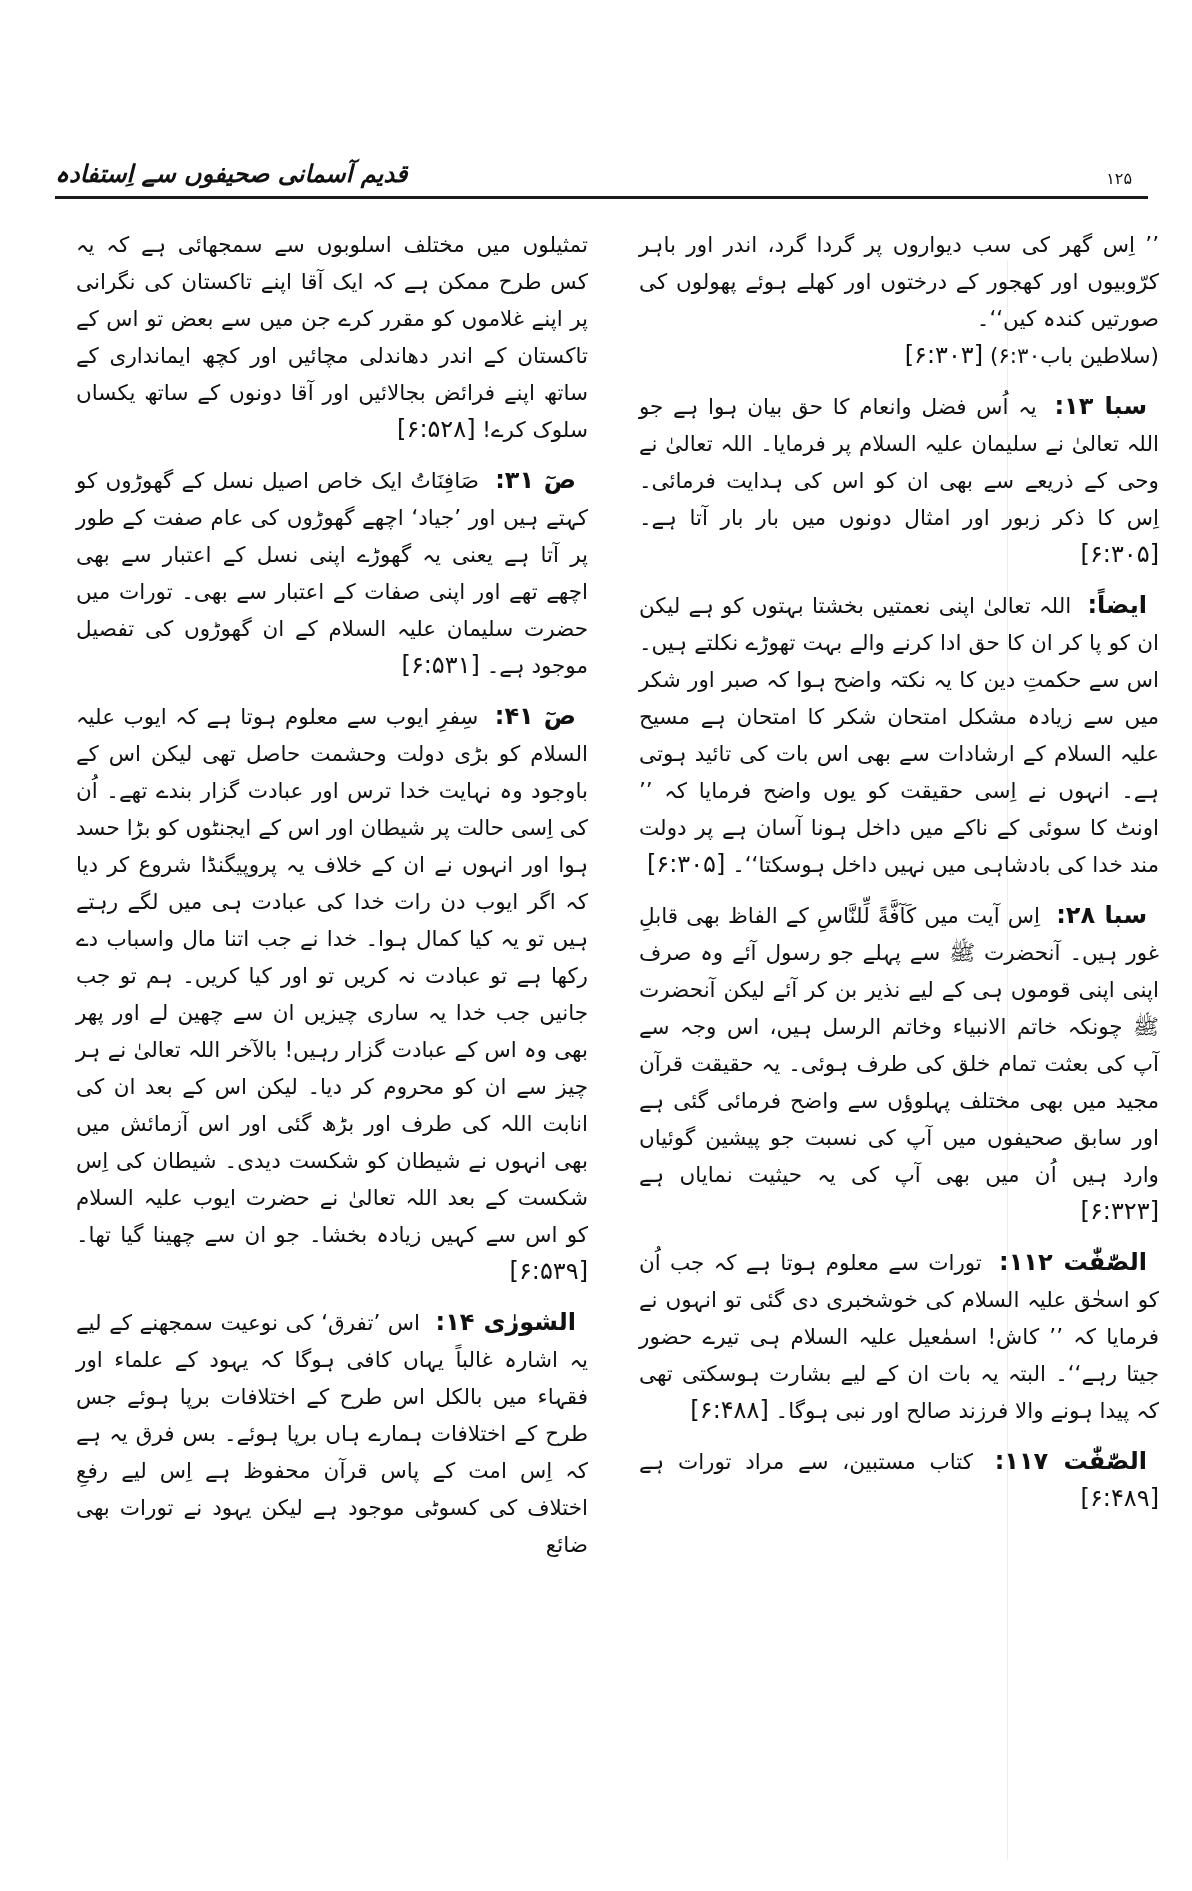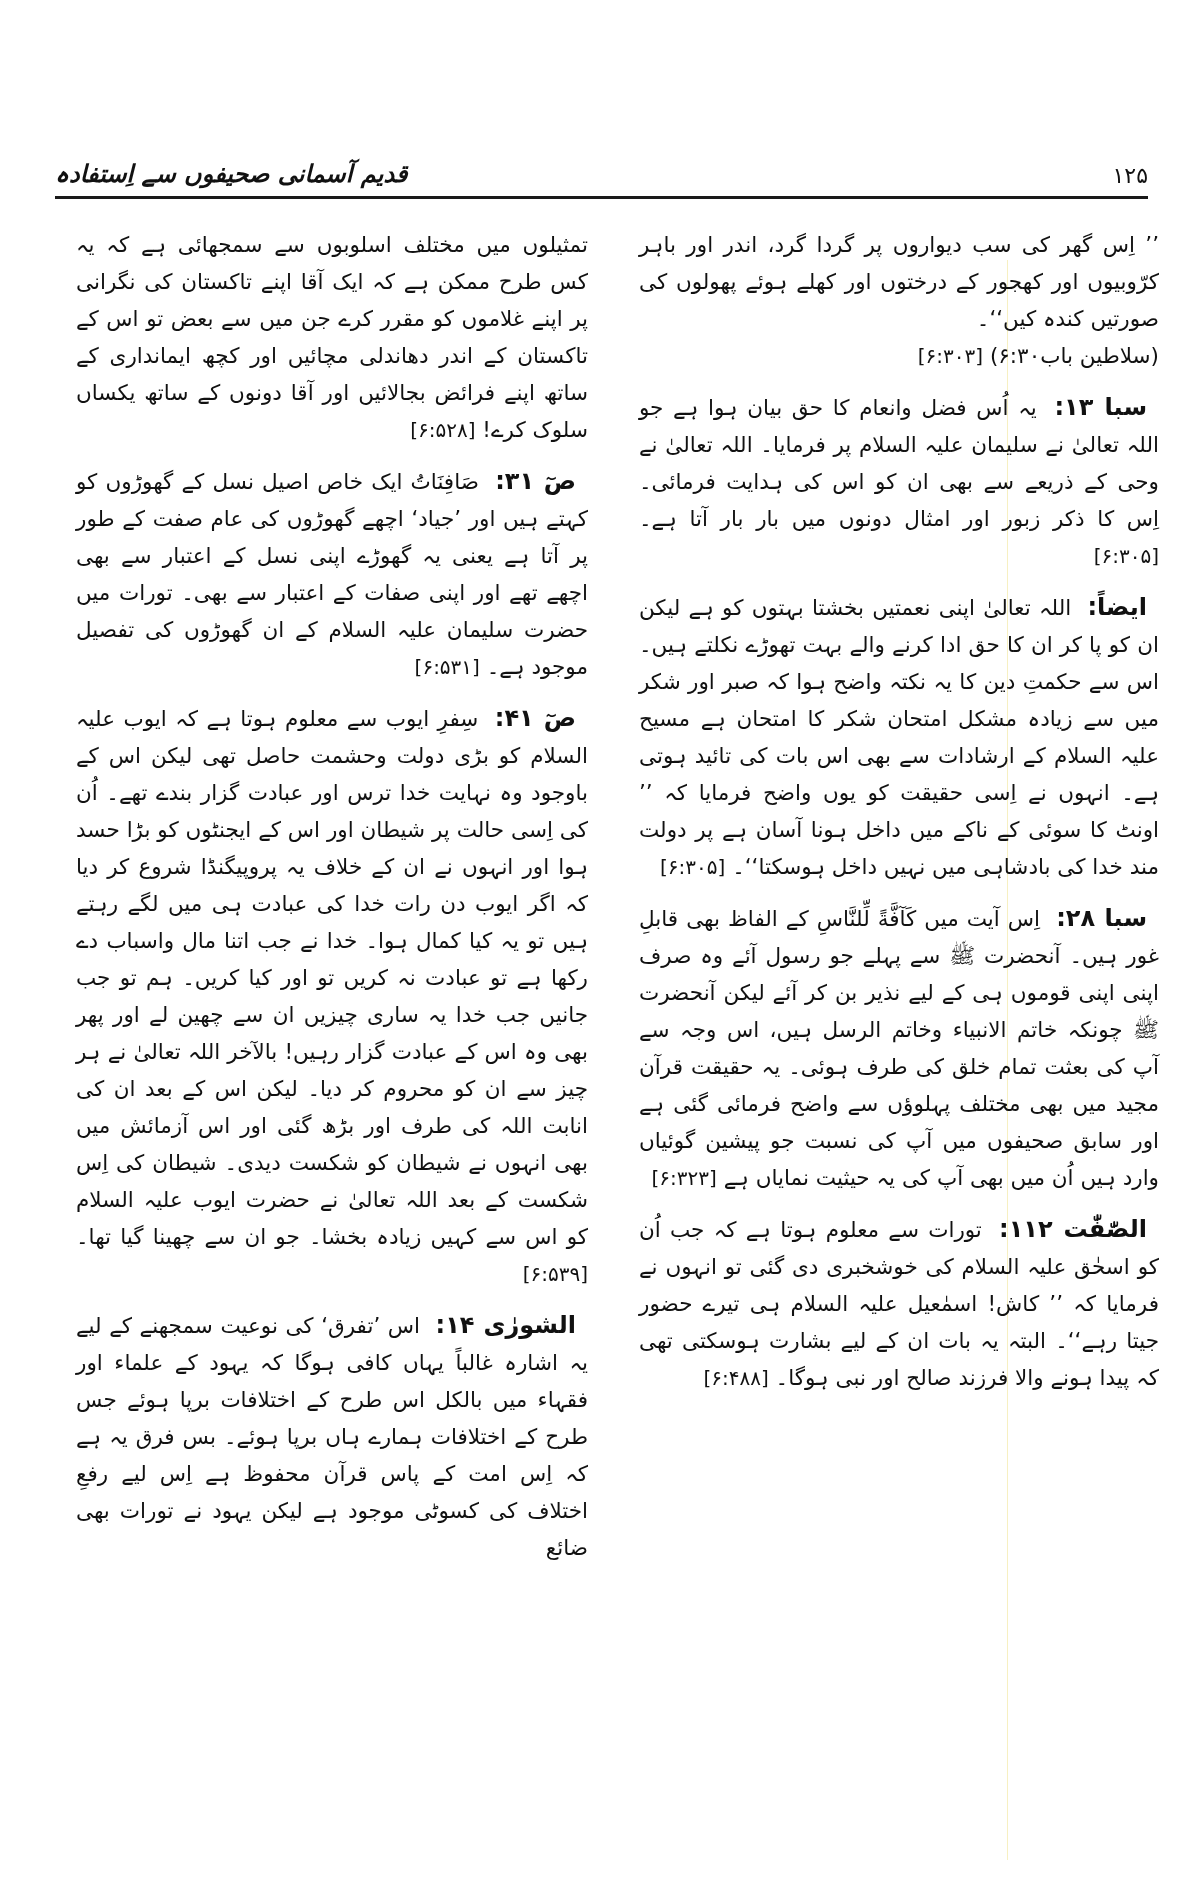--- a/index.html
+++ b/index.html
@@ -10,32 +10,32 @@
   .page { position: absolute; inset: 0; background: #fff; }
   .running-head {
     position: absolute; left: 55px; right: 44px; top: 140px; height: 56px;
     border-bottom: 3px solid #1a1a1a;
   }
   .head-title {
     position: absolute; left: 0; bottom: 8px; direction: rtl;
     font-size: 24px; font-weight: bold; font-style: italic; white-space: nowrap;
   }
   .page-num {
-    position: absolute; right: 0; bottom: 8px;
-    font-size: 22px; letter-spacing: 2px;
+    position: absolute; right: 16px; bottom: 8px;
+    font-size: 16px; letter-spacing: 2px;
   }
   .col {
     position: absolute; top: 226px; direction: rtl; text-align: justify;
     font-size: 21.5px; line-height: 37px;
   }
   .col-right { left: 639px; width: 520px; }
   .col-left  { left: 76px;  width: 512px; }
   .para { margin: 0 0 14px 0; text-align: justify; text-align-last: right; }
   .para.indent { text-indent: 12px; }
-  .ref { font-size: 20px; font-family: "DejaVu Sans", sans-serif; white-space: nowrap; margin-top: 22px; }
+  .ref { font-size: 24px; font-family: "DejaVu Sans", sans-serif; white-space: nowrap; margin-top: 22px; }
   .lead { font-weight: bold; font-size: 24px; margin-left: 8px; }
   .quote-src { display: block; }
   .scan-line {
     position: absolute; left: 1007px; top: 260px; width: 1px; height: 1600px;
     background: #f3e9a8; opacity: .7;
   }
 </style>
 </head>
 <body>
 
@@ -68,20 +68,25 @@
     <p class="para indent">
       <span class="lead">سبا ۲۸:</span>
       <span>اِس آیت میں کَآفَّةً لِّلنَّاسِ کے الفاظ بھی قابلِ غور ہیں۔ آنحضرت ﷺ سے پہلے جو رسول آئے وہ صرف اپنی اپنی قوموں ہی کے لیے نذیر بن کر آئے لیکن آنحضرت ﷺ چونکہ خاتم الانبیاء وخاتم الرسل ہیں، اس وجہ سے آپ کی بعثت تمام خلق کی طرف ہوئی۔ یہ حقیقت قرآن مجید میں بھی مختلف پہلوؤں سے واضح فرمائی گئی ہے اور سابق صحیفوں میں آپ کی نسبت جو پیشین گوئیاں وارد ہیں اُن میں بھی آپ کی یہ حیثیت نمایاں ہے</span>
       <span class="ref">[۶:۳۲۳]</span>
     </p>
     <p class="para indent">
       <span class="lead">الصّٰفّٰت ۱۱۲:</span>
       <span>تورات سے معلوم ہوتا ہے کہ جب اُن کو اسحٰق علیہ السلام کی خوشخبری دی گئی تو انہوں نے فرمایا کہ ’’ کاش! اسمٰعیل علیہ السلام ہی تیرے حضور جیتا رہے‘‘۔ البتہ یہ بات ان کے لیے بشارت ہوسکتی تھی کہ پیدا ہونے والا فرزند صالح اور نبی ہوگا۔</span>
       <span class="ref">[۶:۴۸۸]</span>
     </p>
+    <p class="para indent">
+      <span class="lead">الصّٰفّٰت ۱۱۷:</span>
+      <span>کتاب مستبین، سے مراد تورات ہے</span>
+      <span class="ref">[۶:۴۸۹]</span>
+    </p>
   </div>
 
   <div class="col col-left">
     <p class="para">
       <span>تمثیلوں میں مختلف اسلوبوں سے سمجھائی ہے کہ یہ کس طرح ممکن ہے کہ ایک آقا اپنے تاکستان کی نگرانی پر اپنے غلاموں کو مقرر کرے جن میں سے بعض تو اس کے تاکستان کے اندر دھاندلی مچائیں اور کچھ ایمانداری کے ساتھ اپنے فرائض بجالائیں اور آقا دونوں کے ساتھ یکساں سلوک کرے!</span>
       <span class="ref">[۶:۵۲۸]</span>
     </p>
     <p class="para indent">
       <span class="lead">صٓ ۳۱:</span>
       <span>صَافِنَاتُ ایک خاص اصیل نسل کے گھوڑوں کو کہتے ہیں اور ’جیاد‘ اچھے گھوڑوں کی عام صفت کے طور پر آتا ہے یعنی یہ گھوڑے اپنی نسل کے اعتبار سے بھی اچھے تھے اور اپنی صفات کے اعتبار سے بھی۔ تورات میں حضرت سلیمان علیہ السلام کے ان گھوڑوں کی تفصیل موجود ہے۔</span>

